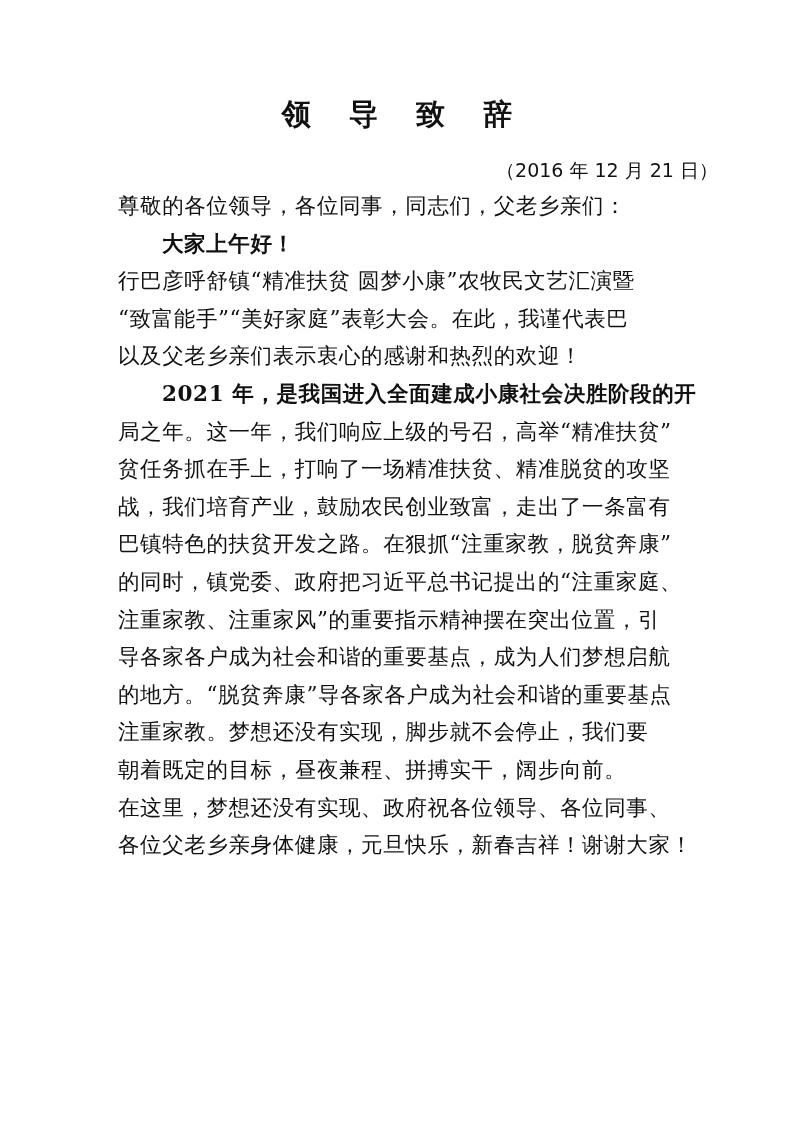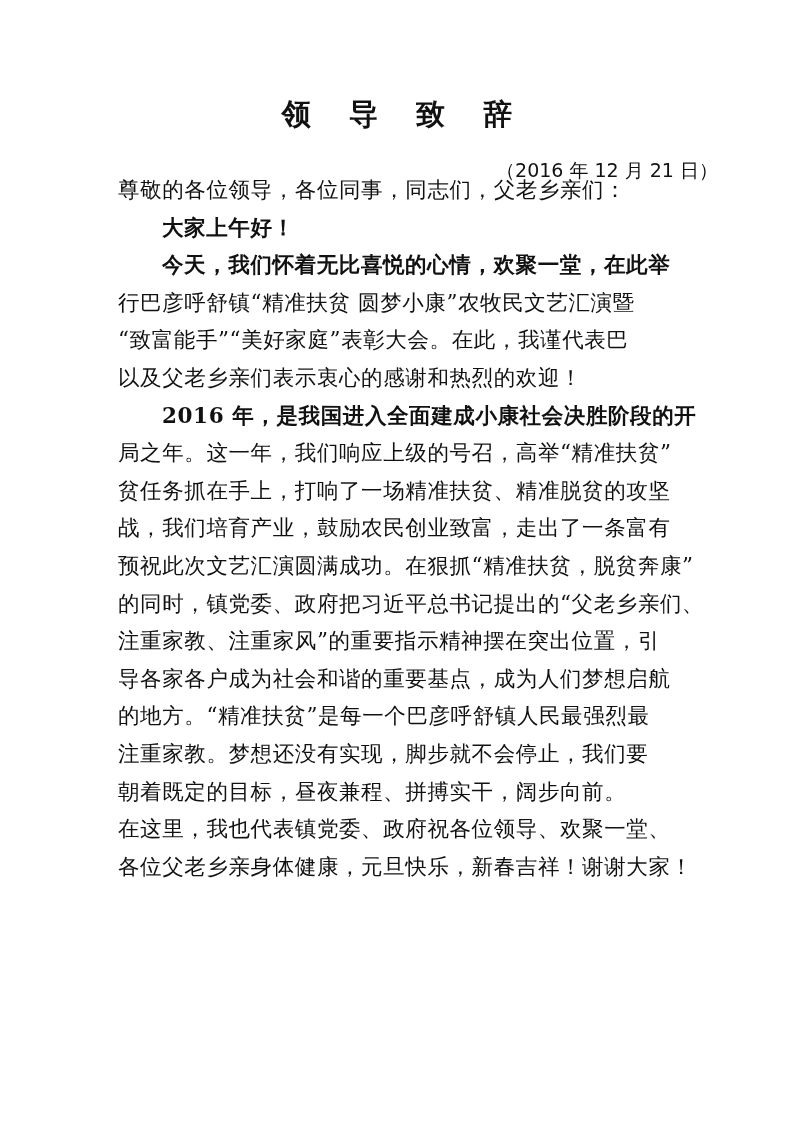--- a/index.html
+++ b/index.html
@@ -41,21 +41,21 @@
       left: 0;
       width: 718px;
       text-align: right;
       font-family: "DejaVu Sans", "Liberation Sans", sans-serif;
       font-weight: normal;
       font-size: 19px;
       line-height: 30px;
     }
     .body {
       position: absolute;
-      top: 171px;
+      top: 187px;
       left: 118px;
       width: 556px;
       font-size: 21.5px;
       line-height: 37.6px;
       text-align: justify;
       letter-spacing: 0.6px;
     }
     .line {
       display: block;
       white-space: nowrap;
@@ -74,38 +74,37 @@
   <div class="date">（2016 年 12 月 21 日）</div>
 
   <div class="body">
     <span class="line">尊敬的各位领导，各位同事，同志们，父老乡亲们：</span>
 
     <div>
       <span class="line indent">大家上午好！</span>
     </div>
 
     <div>
-      <span class="line indent">今天，我们怀着无比喜悦的心情，欢聚一堂，在此举</span>
       <span class="line">行巴彦呼舒镇“精准扶贫 圆梦小康”农牧民文艺汇演暨</span>
       <span class="line">“致富能手”“美好家庭”表彰大会。在此，我谨代表巴</span>
       <span class="line">以及父老乡亲们表示衷心的感谢和热烈的欢迎！</span>
     </div>
 
     <div>
-      <span class="line indent">2016 年，是我国进入全面建成小康社会决胜阶段的开</span>
+      <span class="line indent">2021 年，是我国进入全面建成小康社会决胜阶段的开</span>
       <span class="line">局之年。这一年，我们响应上级的号召，高举“精准扶贫”</span>
       <span class="line">贫任务抓在手上，打响了一场精准扶贫、精准脱贫的攻坚</span>
       <span class="line">战，我们培育产业，鼓励农民创业致富，走出了一条富有</span>
-      <span class="line">预祝此次文艺汇演圆满成功。在狠抓“精准扶贫，脱贫奔康”</span>
-      <span class="line">的同时，镇党委、政府把习近平总书记提出的“父老乡亲们、</span>
+      <span class="line">巴镇特色的扶贫开发之路。在狠抓“注重家教，脱贫奔康”</span>
+      <span class="line">的同时，镇党委、政府把习近平总书记提出的“注重家庭、</span>
       <span class="line">注重家教、注重家风”的重要指示精神摆在突出位置，引</span>
       <span class="line">导各家各户成为社会和谐的重要基点，成为人们梦想启航</span>
-      <span class="line">的地方。“精准扶贫”是每一个巴彦呼舒镇人民最强烈最</span>
+      <span class="line">的地方。“脱贫奔康”导各家各户成为社会和谐的重要基点</span>
       <span class="line">注重家教。梦想还没有实现，脚步就不会停止，我们要</span>
       <span class="line">朝着既定的目标，昼夜兼程、拼搏实干，阔步向前。</span>
     </div>
 
     <div>
-      <span class="line">在这里，我也代表镇党委、政府祝各位领导、欢聚一堂、</span>
+      <span class="line">在这里，梦想还没有实现、政府祝各位领导、各位同事、</span>
       <span class="line">各位父老乡亲身体健康，元旦快乐，新春吉祥！谢谢大家！</span>
     </div>
   </div>
 </div>
 
 </body></html>

